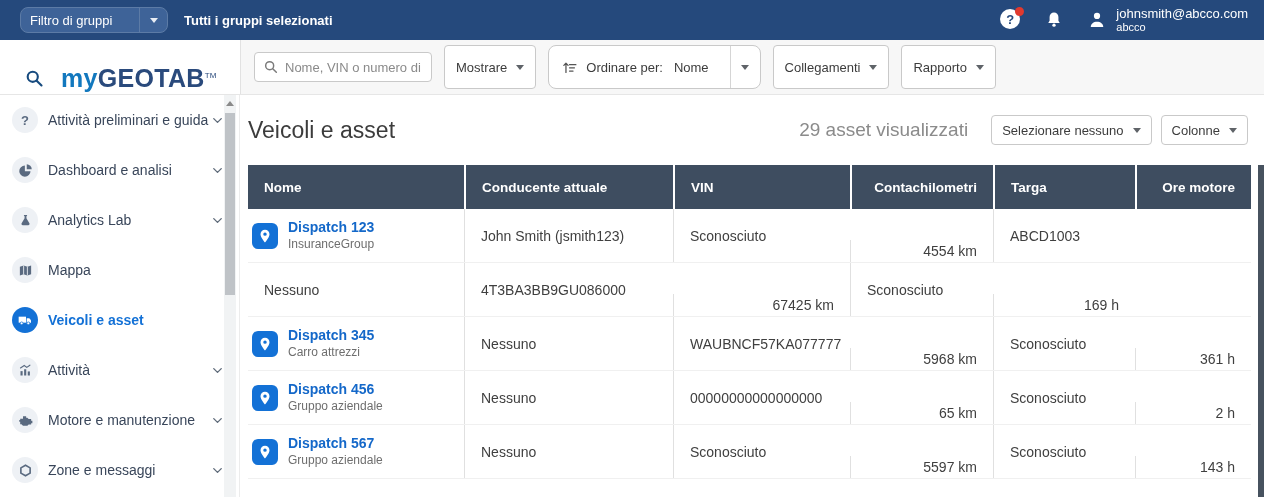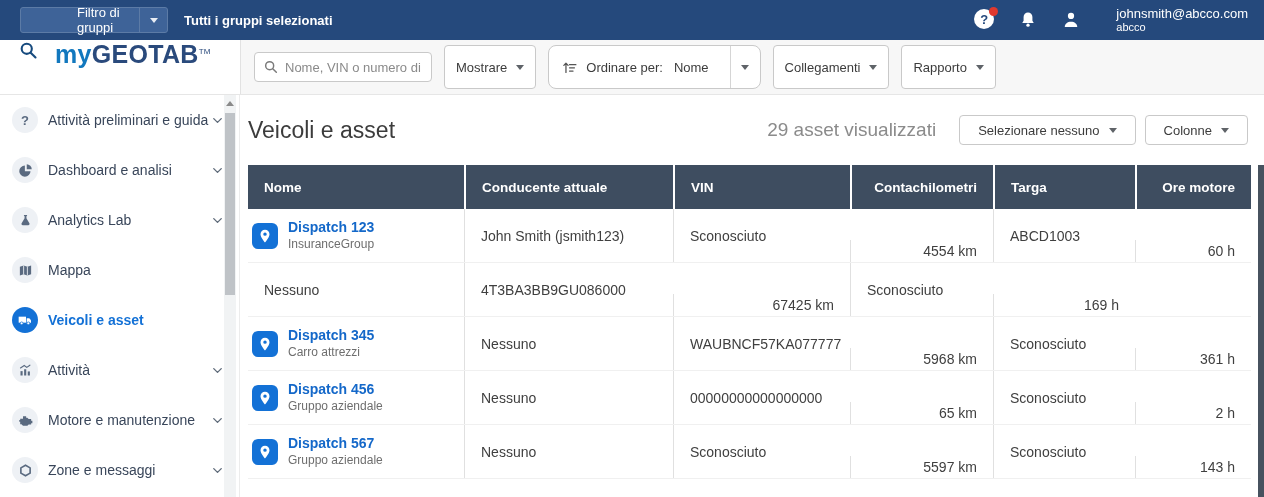--- a/index.html
+++ b/index.html
@@ -2,43 +2,43 @@
 <html><head>
 <meta charset="utf-8">
 <style>
   * { margin:0; padding:0; box-sizing:border-box; }
   html,body { width:1264px; height:497px; overflow:hidden; background:#fff;
               font-family:"Liberation Sans", sans-serif; }
 
   
   .topbar { height:40px; background:#25497C; display:flex; align-items:center; color:#fff; }
   .filter-btn { margin-left:20px; height:26px; width:148px; background:#3E6398;
-                border:1px solid #5C7BA6; border-radius:3px; display:flex; align-items:center;
-                font-size:13px; color:#fff; cursor:pointer;padding-left:47px; }
+                border:1px solid #5C7BA6; border-radius:8px; display:flex; align-items:center;
+                font-size:13px; color:#fff; cursor:pointer; }
   .filter-btn .flabel { flex:1; padding-left:9px; }
   .filter-btn .fcaret { width:28px; align-self:stretch; border-left:1px solid #5C7BA6;
                         display:flex; align-items:center; justify-content:center; }
   .caret { width:0; height:0; border-left:4px solid transparent; border-right:4px solid transparent;
            border-top:5px solid #e8edf4; }
   .caret.dark { border-top-color:#5f6368; }
   .filter-status { margin-left:16px; font-size:13px; font-weight:bold; }
   .topbar-right { margin-left:auto; display:flex; align-items:center; gap:22px; padding-right:16px; }
   .help-wrap { position:relative; width:22px; height:22px; cursor:pointer; }
   .help-circle { width:20px; height:20px; border-radius:50%; background:#fff; color:#25497C;
                  font-size:13px; font-weight:bold; display:flex; align-items:center; justify-content:center; }
   .red-dot { position:absolute; top:-2px; right:-2px; width:9px; height:9px; border-radius:50%;
              background:#E0392E; }
   .user-area { display:flex; align-items:center; gap:8px; cursor:pointer; }
-  .user-text { display:flex; flex-direction:column; line-height:1.2;margin-left:26px; }
+  .user-text { display:flex; flex-direction:column; line-height:1.2; }
   .user-email { font-size:13px; }
   .user-org { font-size:11px; }
 
   
   .second-row { height:55px; display:flex; border-bottom:1px solid #E6E6E6; }
-  .logo-area { width:240px; background:#fff; display:flex; padding-left:18px; }
+  .logo-area { width:240px; background:#fff; display:flex; align-items:center; padding-left:24px;margin-top:23px; }
   .logo { margin-left:16px; font-size:25px; letter-spacing:.3px; white-space:nowrap; cursor:pointer; }
   .logo .my { color:#1278BE; font-weight:bold; }
   .logo .geotab { color:#2A4A7C; font-weight:600; }
   .logo .tm { color:#2A4A7C; font-size:8px; vertical-align:super; }
   .toolbar { flex:1; background:#F7F7F7; border-left:1px solid #E2E2E2; display:flex;
              align-items:center; gap:12px; padding-left:13px; }
   .search-box { width:178px; height:30px; background:#fff; border:1px solid #C9C9C9; border-radius:4px;
                 display:flex; align-items:center; padding:0 8px; gap:6px; }
   .search-box input { border:none; outline:none; flex:1; min-width:0; font-size:13px;
                       font-family:"Liberation Sans",sans-serif; color:#444; }
@@ -69,21 +69,21 @@
   .side-scroll .arrow-up { width:0; height:0; margin:6px auto 0; border-left:4px solid transparent;
        border-right:4px solid transparent; border-bottom:5px solid #8A8A8A; }
   .side-scroll .thumb { position:absolute; top:18px; left:1px; width:10px; height:182px; background:#BFC3C7; }
 
   
   .main { flex:1; position:relative; background:#fff; overflow:hidden; }
   .page-header { height:70px; display:flex; align-items:center; padding:0 16px 0 8px; }
   .page-title { font-size:23px; color:#3C3C3C; }
   .count-text { margin-left:auto; font-size:19px; color:#8B8B8B; margin-right:14px; }
   .hdr-btn { height:30px; background:#fff; border:1px solid #C9C9C9; border-radius:4px;
-             display:flex; align-items:center; gap:9px; padding:0 18px; font-size:13px; color:#3c3c3c;
+             display:flex; align-items:center; gap:9px; padding:0 10px; font-size:13px; color:#3c3c3c;
              cursor:pointer; white-space:nowrap; margin-left:9px; }
 
   .table-wrap { margin-left:8px; margin-right:13px; }
   .thead { display:grid; grid-template-columns:216px 209px 177px 143px 142px 1fr;
            background:#3E4D60; height:44px; }
   .th { color:#fff; font-size:13.5px; font-weight:bold; display:flex; align-items:center;
         padding:0 16px; cursor:pointer; }
   .th + .th { border-left:2px solid #fff; }
   .th.num { justify-content:flex-end; }
   .trow { display:grid; grid-template-columns:216px 209px 177px 143px 142px 1fr; height:54px;
@@ -338,21 +338,20 @@
             </span>
           <span class="name-txt">
             <span class="vname">Dispatch 123</span>
             <div class="vgroup">InsuranceGroup</div>
           </span>
         </div>
         <div class="td">John Smith (jsmith123)</div>
         <div class="td">Sconosciuto</div>
         <div class="td num">4554 km</div>
         <div class="td">ABCD1003</div>
-        <div class="td num">60 h</div>
       </div>
 
       <div class="trow">
         <div class="td">Nessuno</div>
         <div class="td">4T3BA3BB9GU086000</div>
         <div class="td num">67425 km</div>
         <div class="td">Sconosciuto</div>
         <div class="td num">169 h</div>
       </div>
 

